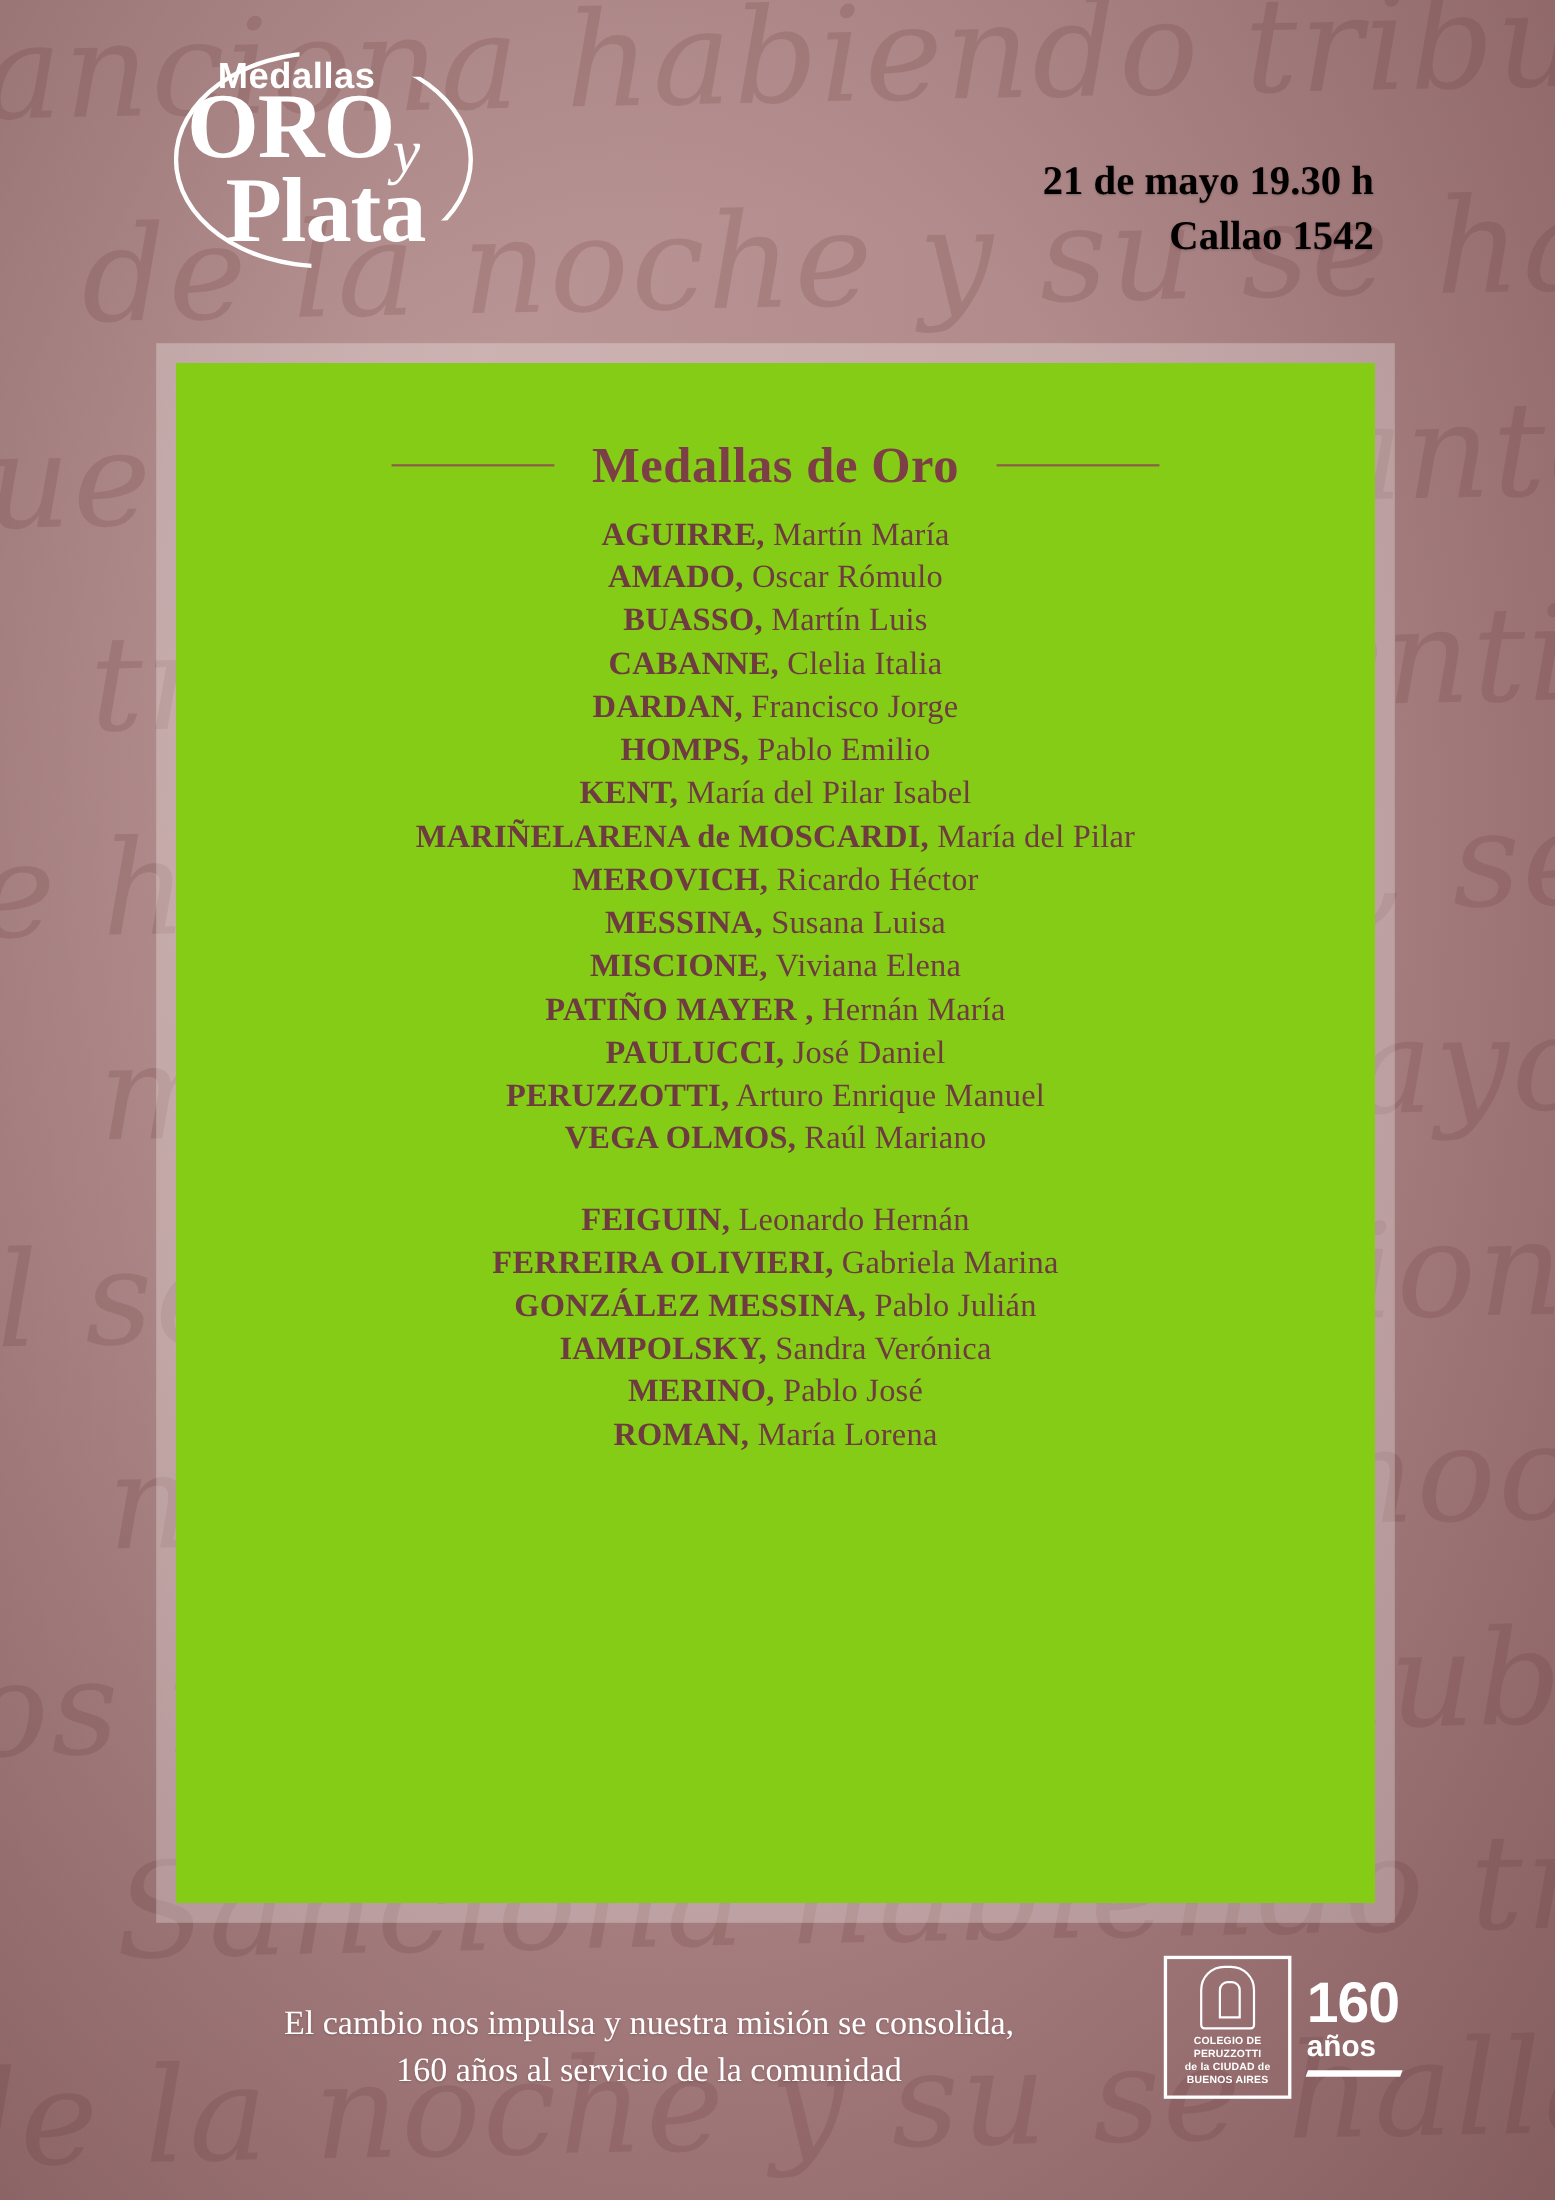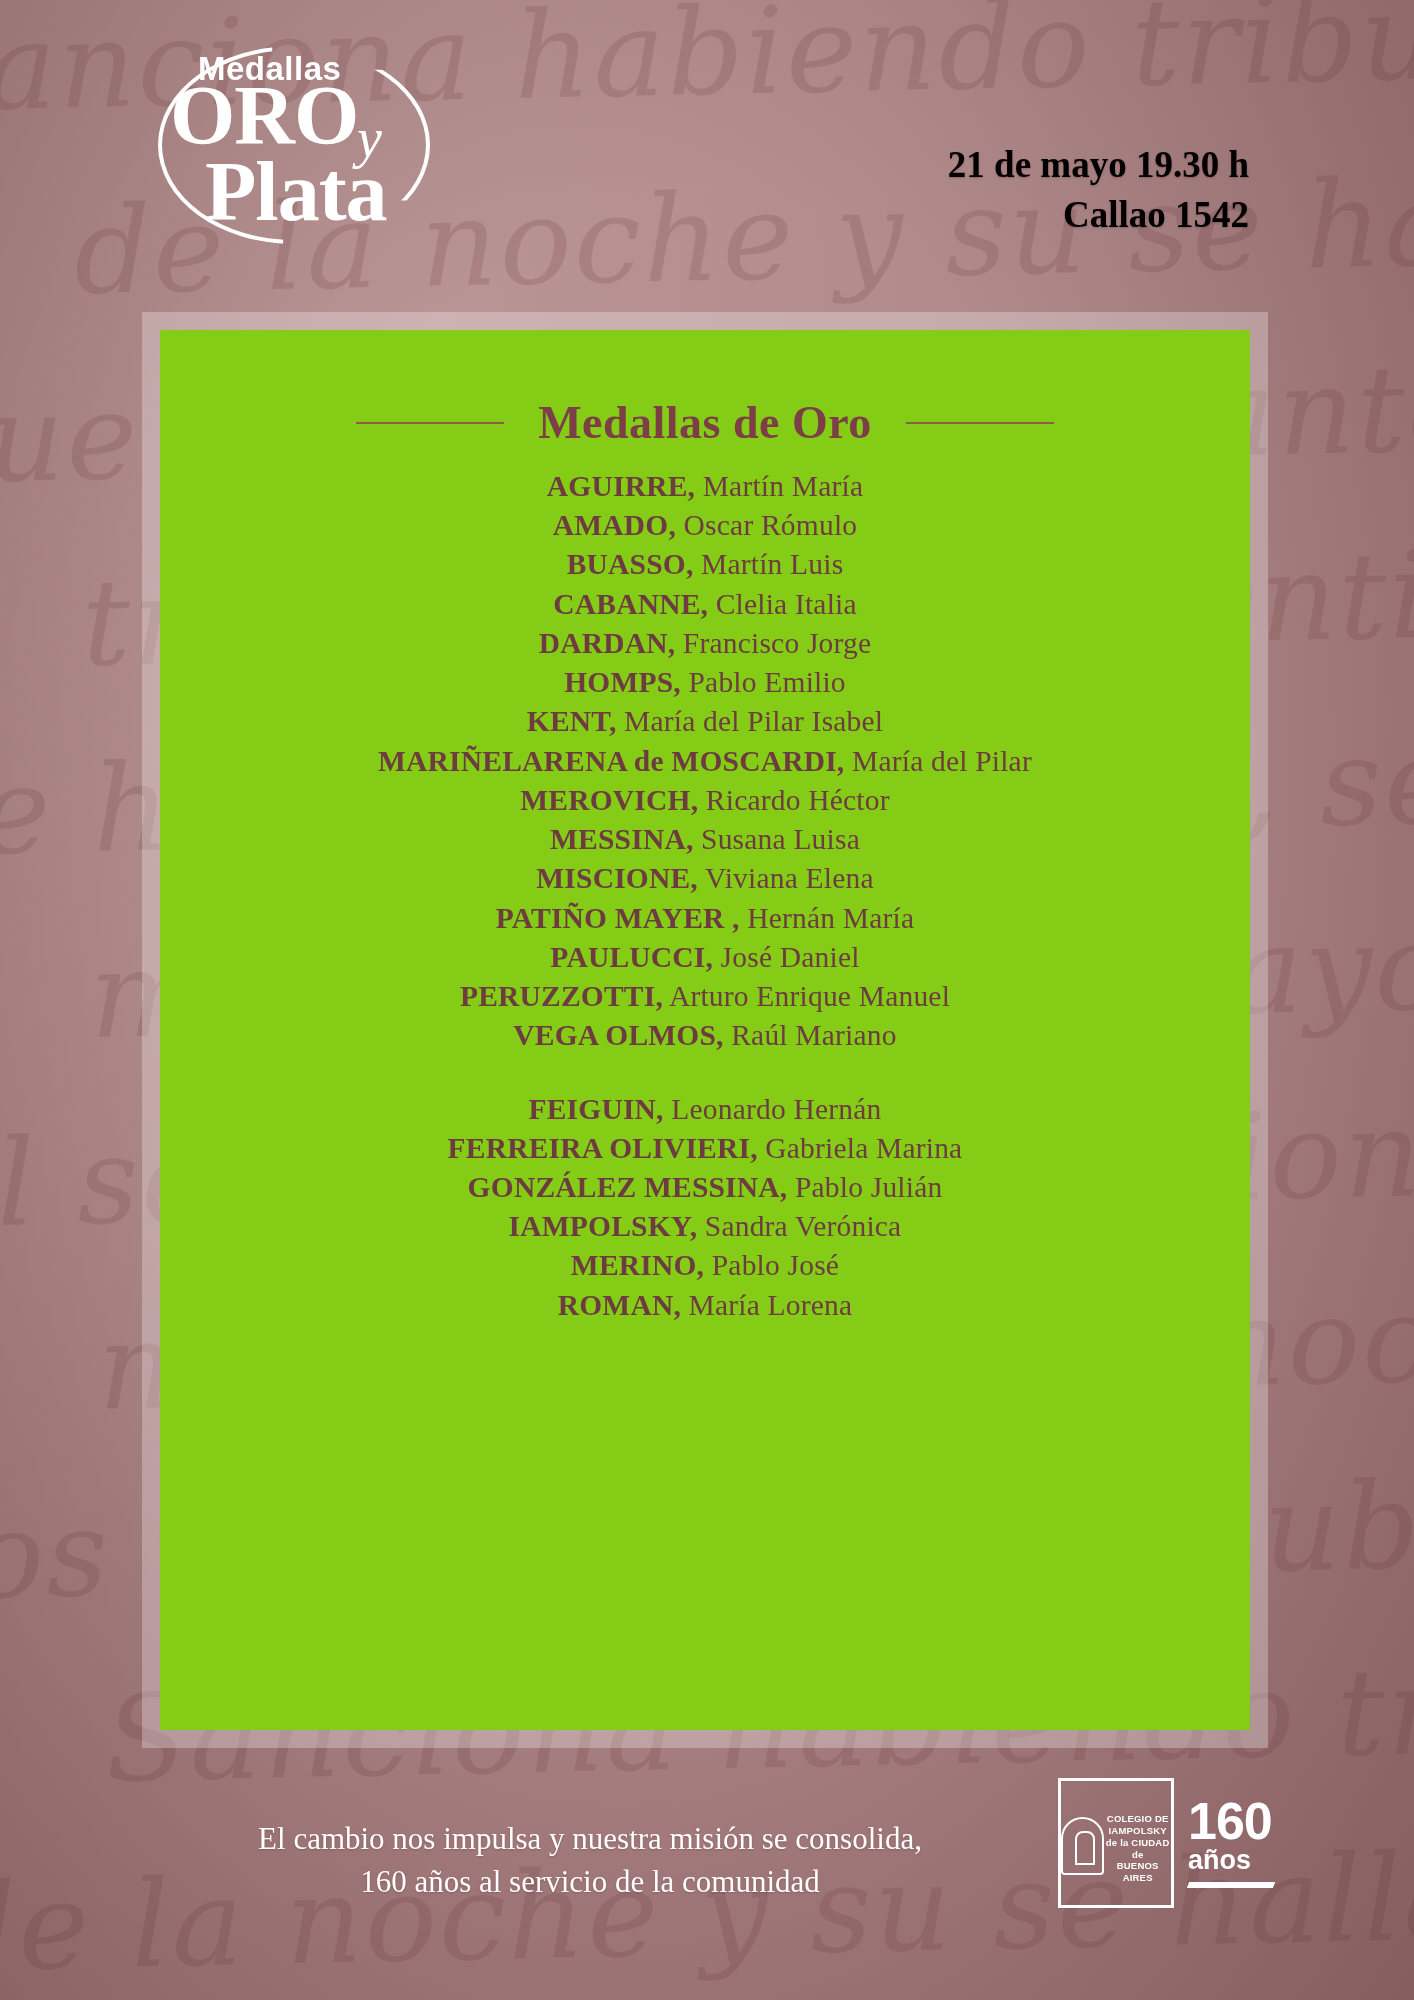--- a/index.html
+++ b/index.html
@@ -204,21 +204,21 @@
     align-items: center;
     gap: 14px;
     color: #ffffff;
   }
   .seal {
     width: 116px;
     height: 130px;
     border: 3px solid #ffffff;
     box-sizing: border-box;
     display: flex;
-    flex-direction: row;
+    flex-direction: column;
     align-items: center;
     justify-content: flex-start;
     padding-top: 6px;
   }
   .seal-figure {
     width: 46px;
     height: 54px;
     border: 2px solid #ffffff;
     border-radius: 22px 22px 4px 4px;
     position: relative;
@@ -354,21 +354,21 @@
       <div>El cambio nos impulsa y nuestra misión se consolida,</div>
       <div>160 años al servicio de la comunidad</div>
     </div>
 
     <div class="footer-logos">
 
       <div class="seal">
         <div class="seal-figure"></div>
         <div class="seal-text">
           <div>COLEGIO DE</div>
-          <div>IAMPOLSKY</div>
+          <div>PERUZZOTTI</div>
           <div>de la CIUDAD de</div>
           <div>BUENOS AIRES</div>
         </div>
       </div>
 
       <div class="anniversary">
         <div class="anniversary-number">160</div>
         <div class="anniversary-label">años</div>
         <div class="anniversary-bar"></div>
       </div>

